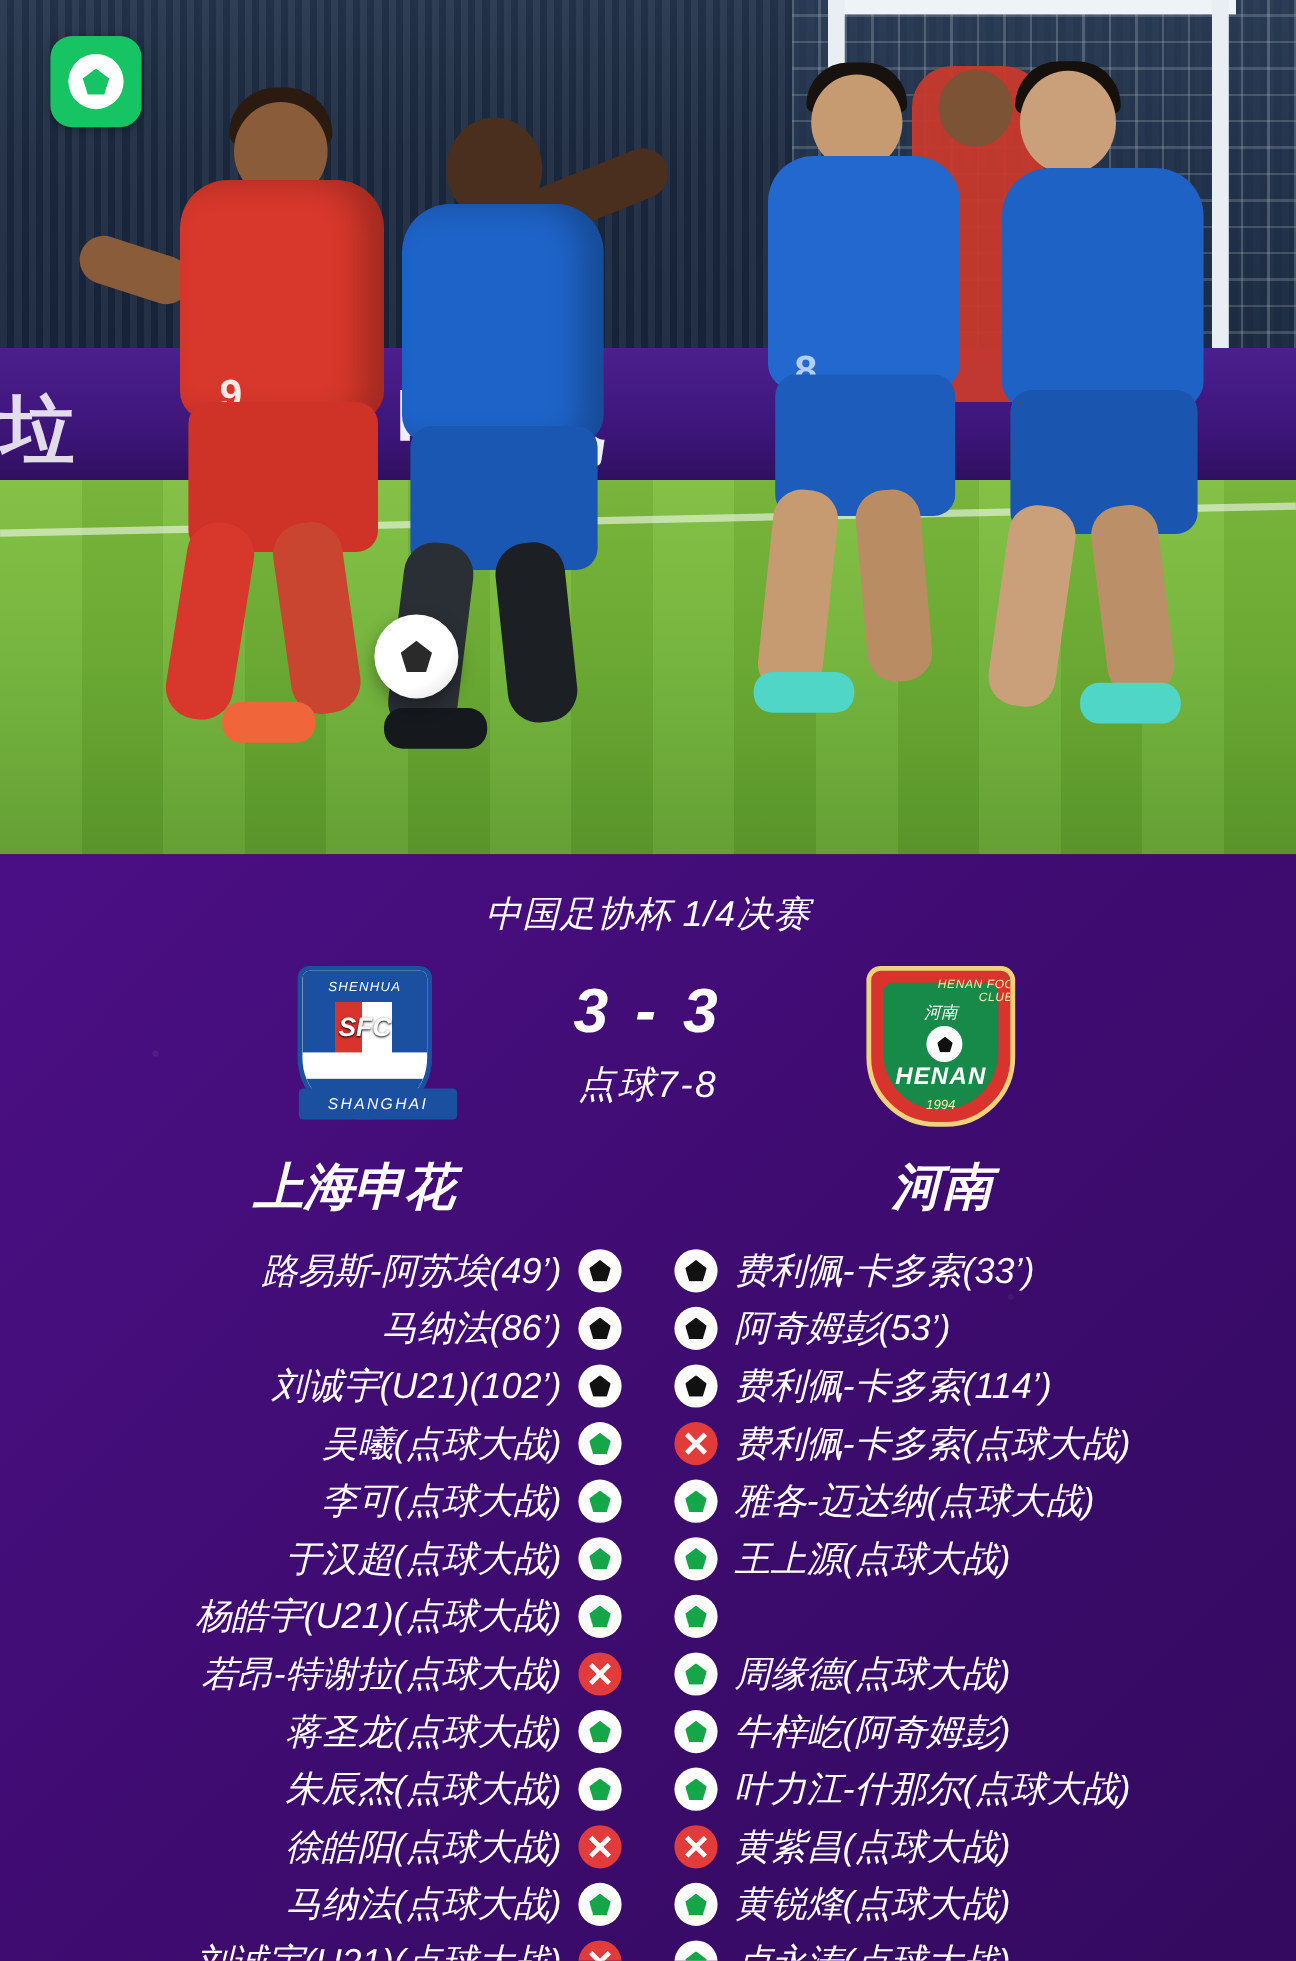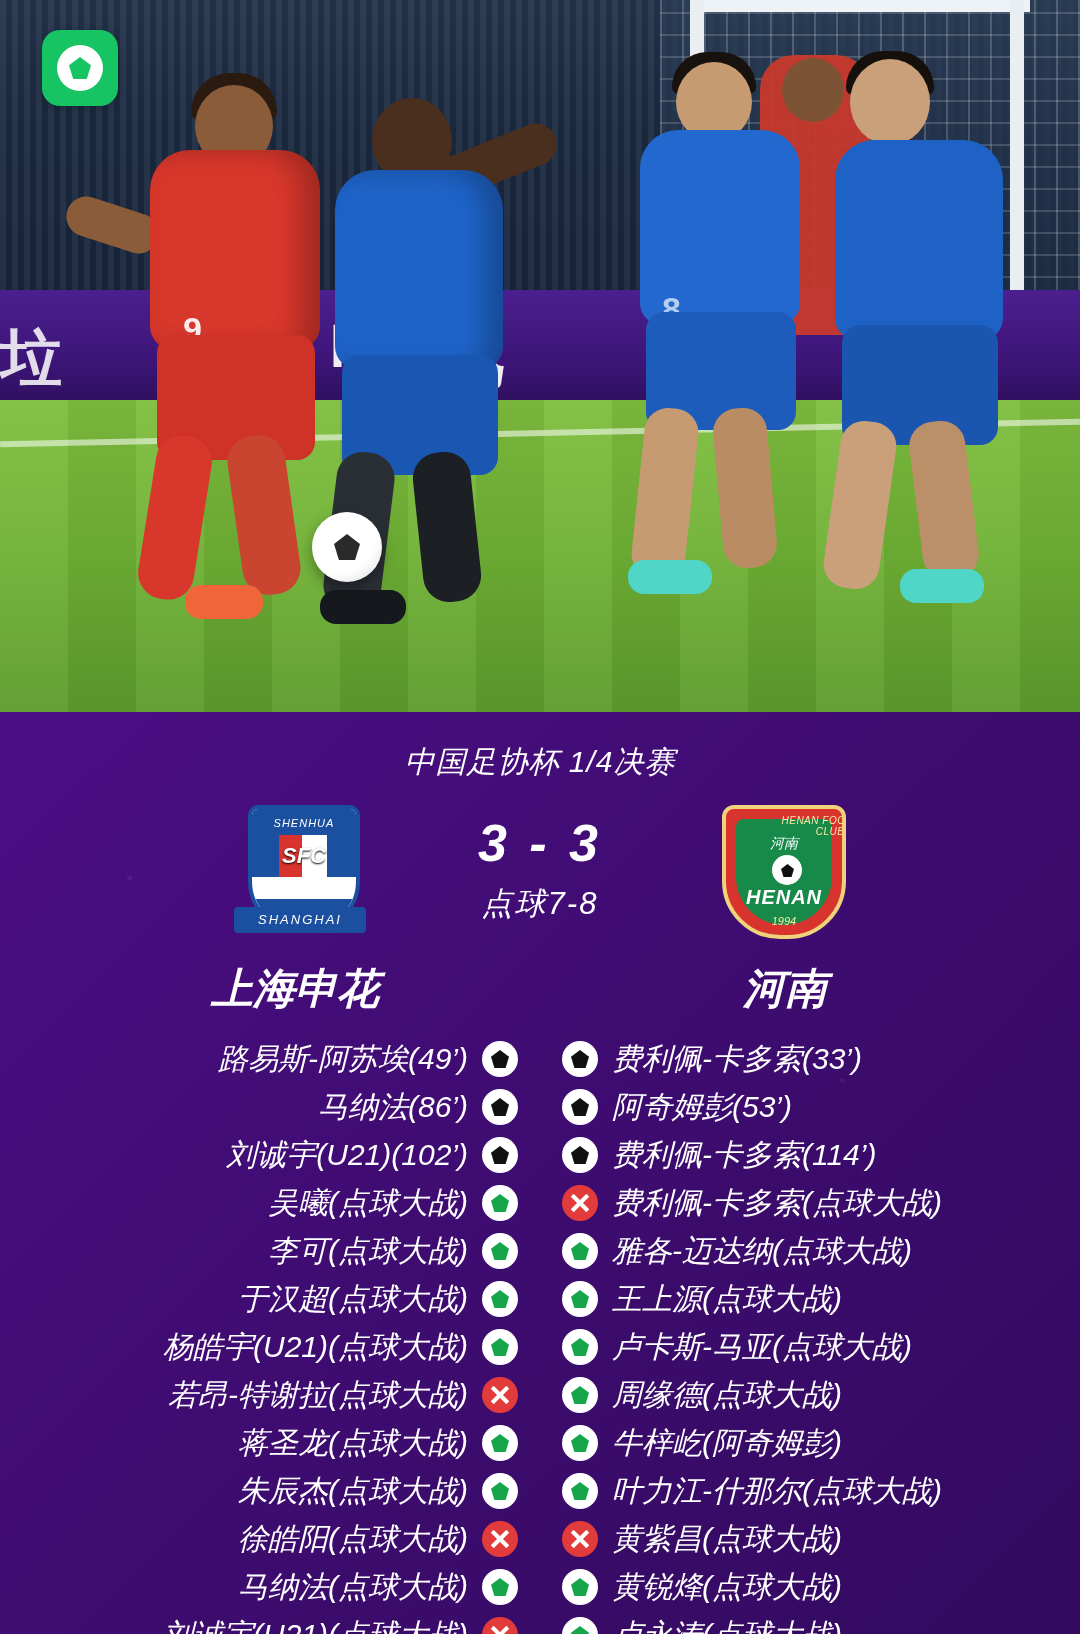--- a/index.html
+++ b/index.html
@@ -147,21 +147,21 @@
   
   .crest-shenhua .shield{
     position:absolute;left:18px;top:6px;width:104px;height:120px;background:#ffffff;
     border:4px solid #1b4fa0;border-radius:10px 10px 52px 52px;overflow:hidden;
   }
   .crest-shenhua .topband{position:absolute;left:0;top:0;width:100%;height:26px;background:#1b4fa0;}
   .crest-shenhua .stripes{position:absolute;left:0;top:26px;width:100%;height:42px;
     background:linear-gradient(90deg,#1b4fa0 0 26%,#d8332c 26% 48%,#ffffff 48% 72%,#1b4fa0 72% 100%);}
   .crest-shenhua .sfc{position:absolute;left:0;top:34px;width:100%;text-align:center;color:#fff;font-weight:bold;font-size:22px;text-shadow:0 1px 2px #000;}
   .crest-shenhua .botband{position:absolute;left:0;bottom:0;width:100%;height:30px;background:#1b4fa0;}
-  .crest-shenhua .ribbon{position:absolute;left:4px;bottom:6px;width:132px;height:26px;background:#1b4fa0;border-radius:4px;}
+  .crest-shenhua .ribbon{position:absolute;left:19px;bottom:6px;width:132px;height:26px;background:#1b4fa0;border-radius:4px;}
   .crest-shenhua .ribbon span{display:block;text-align:center;font-size:13px;line-height:26px;color:#fff;letter-spacing:2px;}
   .crest-shenhua .tiny{position:absolute;left:0;top:8px;width:100%;text-align:center;font-size:11px;color:#fff;letter-spacing:1px;}
 
   
   .crest-henan .shield{
     position:absolute;left:12px;top:6px;width:116px;height:126px;background:#d8332c;
     border:4px solid #f0d27a;border-radius:12px 12px 58px 58px;overflow:hidden;
   }
   .crest-henan .inner{position:absolute;left:10px;top:10px;right:10px;bottom:10px;background:#178a4a;border-radius:8px 8px 48px 48px;}
   .crest-henan .topword{position:absolute;left:0;top:6px;width:100%;text-align:center;font-size:10px;color:#ffe9a8;letter-spacing:.5px;margin-left:46px;}
@@ -387,21 +387,20 @@
           <div class="row">
             <span class="mk pen-scored"></span>
             <span class="lbl">雅各-迈达纳(点球大战)</span>
           </div>
           <div class="row">
             <span class="mk pen-scored"></span>
             <span class="lbl">王上源(点球大战)</span>
           </div>
           <div class="row">
             <span class="mk pen-scored"></span>
-            <span class="lbl">卢卡斯-马亚(点球大战)</span>
           </div>
           <div class="row">
             <span class="mk pen-scored"></span>
             <span class="lbl">周缘德(点球大战)</span>
           </div>
           <div class="row">
             <span class="mk pen-scored"></span>
             <span class="lbl">牛梓屹(阿奇姆彭)</span>
           </div>
           <div class="row">

